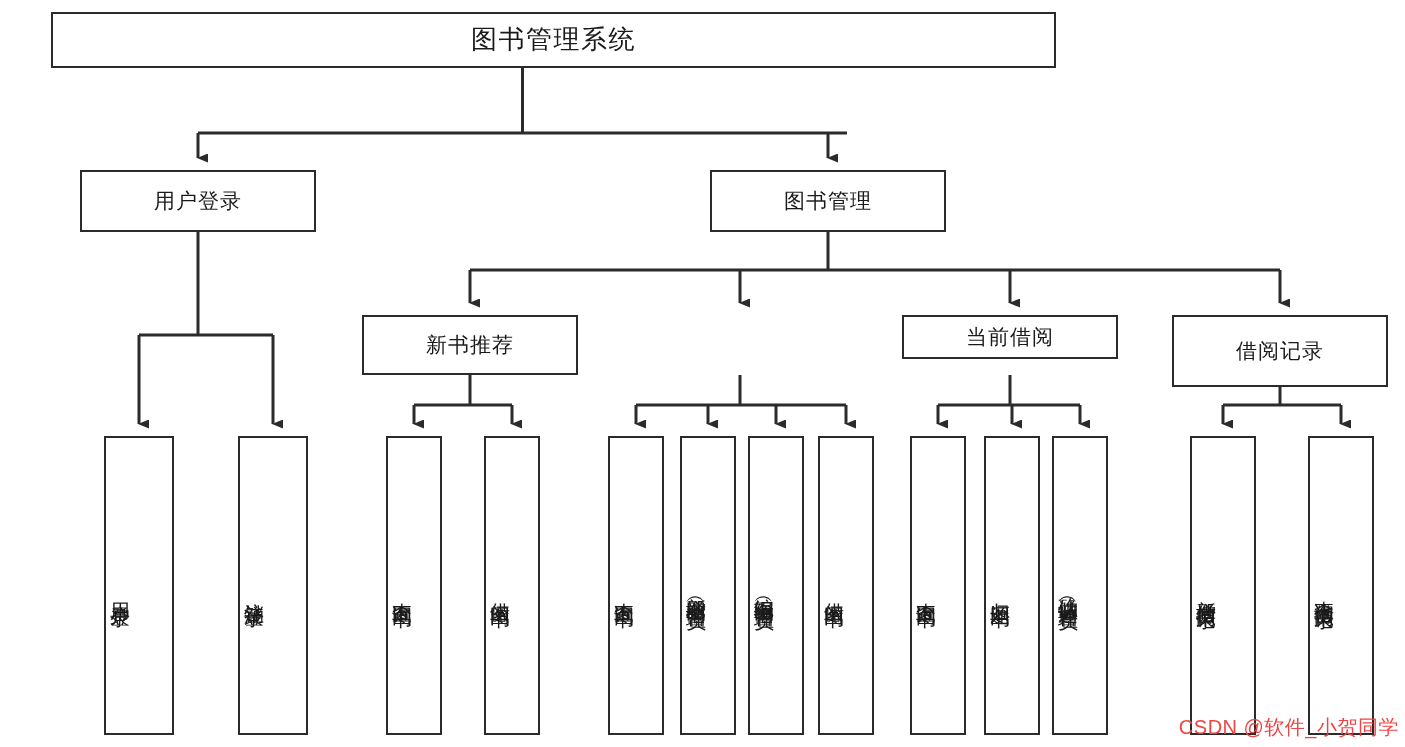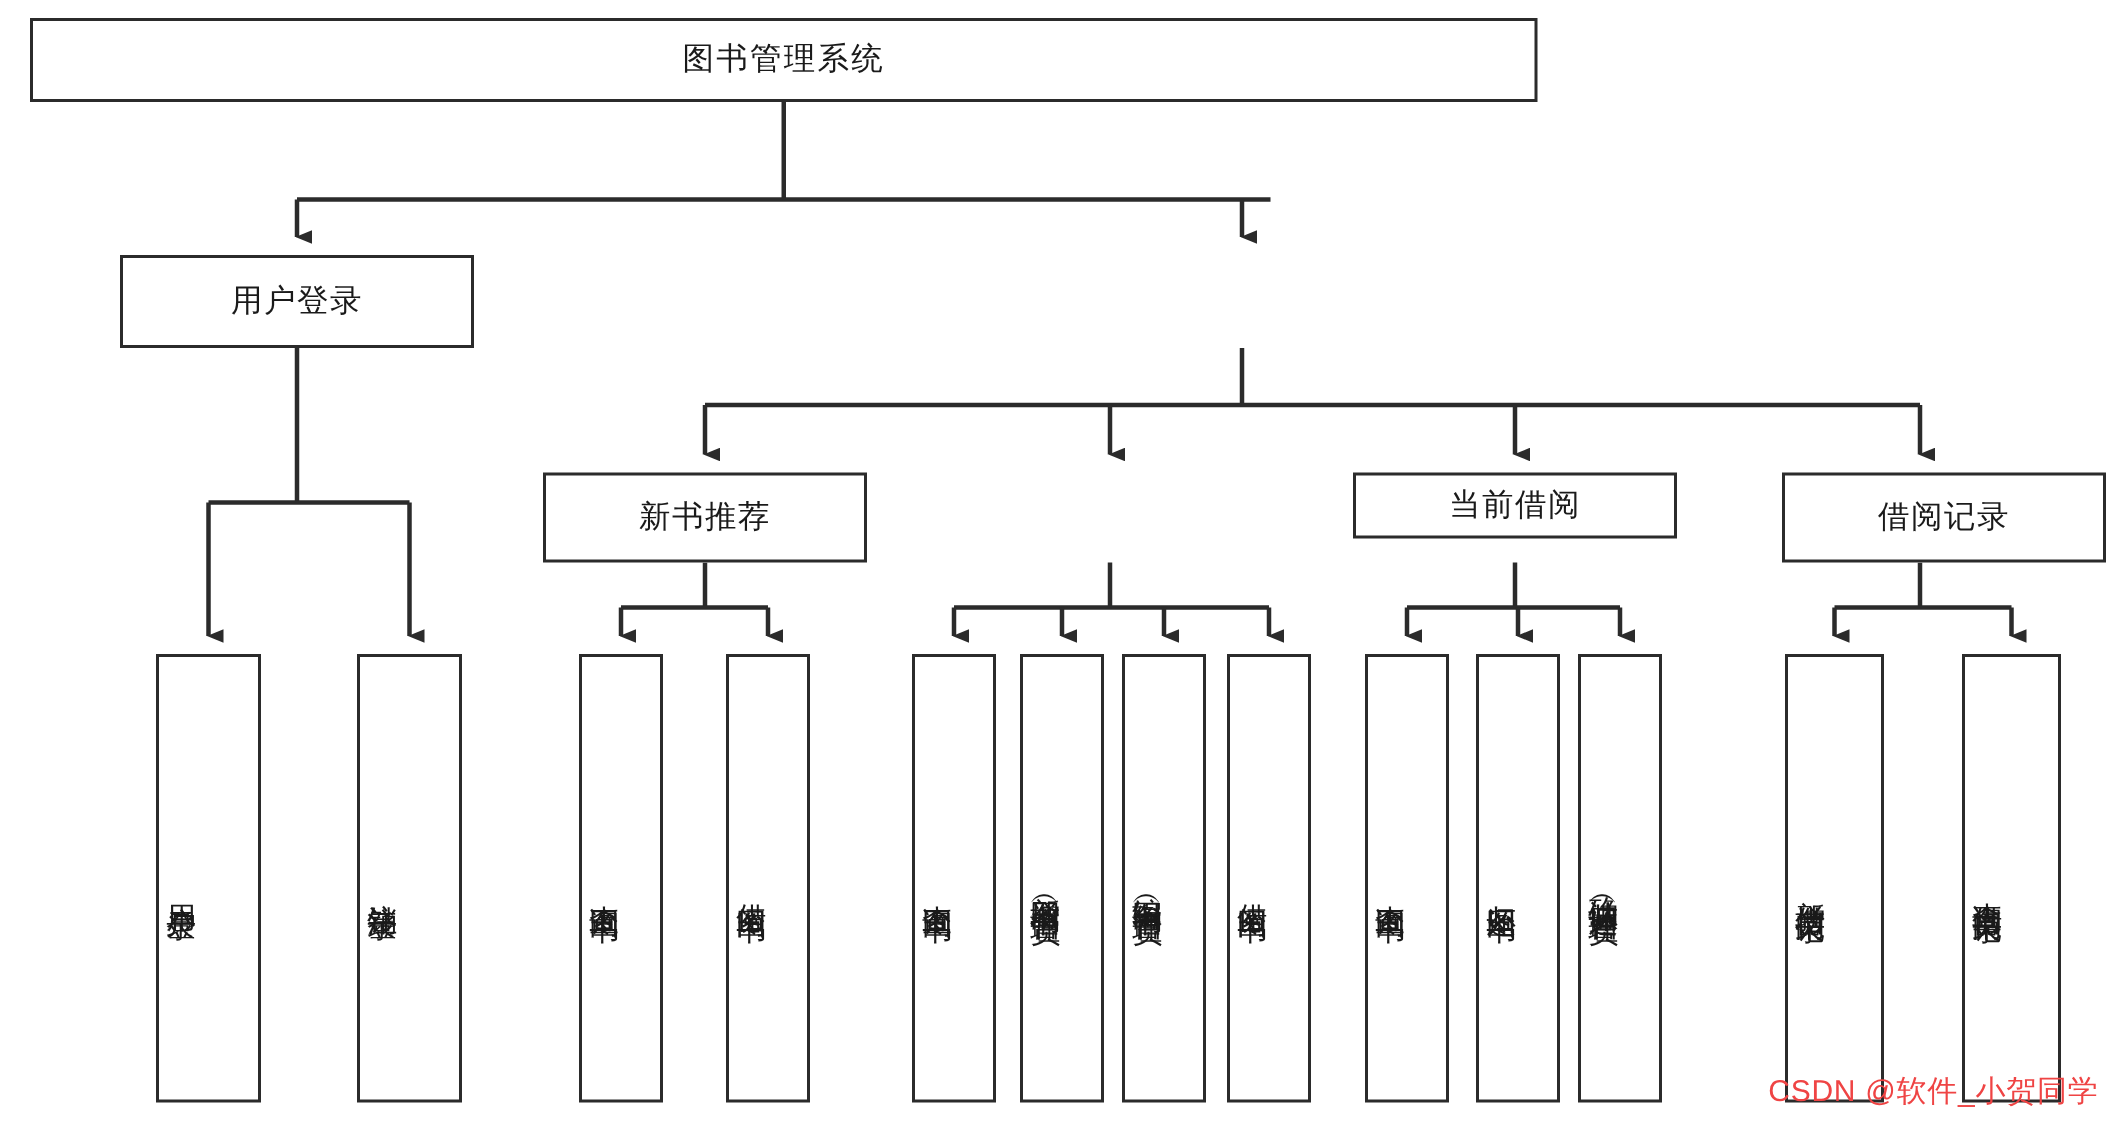--- a/index.html
+++ b/index.html
@@ -37,22 +37,23 @@
     color: #1a1a1a;
     z-index: 2;
   }
   .node.h-node {
     font-size: 21px;
     letter-spacing: 1px;
     line-height: 1.2;
     white-space: nowrap;
   }
   .node.root-node {
-    font-size: 21px;
+    font-size: 26px;
     letter-spacing: 1.5px;
+    margin-left: 31px;
   }
   .node.v-node {
     align-items: center;
     justify-content: flex-start;
     padding-top: 10px;
   }
   .v-text {
     writing-mode: vertical-rl;
     text-orientation: upright;
     font-size: 20px;
@@ -129,28 +130,31 @@
     </g>
   </svg>
 
   <div class="node h-node root-node" style="left:20px; top:12px; width:1005px; height:56px;">
     <span>图书管理系统</span>
   </div>
 
   <div class="node h-node" style="left:80px; top:170px; width:236px; height:62px;">
     <span>用户登录</span>
   </div>
+  <div class="node h-node" style="left:710px; top:170px; width:236px; height:62px;">
+    <span>图书管理</span>
+  </div>
 
   <div class="node h-node" style="left:362px; top:315px; width:216px; height:60px;">
     <span>新书推荐</span>
   </div>
   <div class="node h-node" style="left:902px; top:315px; width:216px; height:44px;">
     <span>当前借阅</span>
   </div>
-  <div class="node h-node" style="left:1172px; top:315px; width:216px; height:60px;margin-left:16px;">
+  <div class="node h-node" style="left:1172px; top:315px; width:216px; height:72px;">
     <span>借阅记录</span>
   </div>
 
   <div class="node v-node" style="left:104px; top:436px; width:70px; height:299px;">
     <span class="v-text">用户登录</span>
   </div>
   <div class="node v-node" style="left:238px; top:436px; width:70px; height:299px;">
     <span class="v-text">注销登录</span>
   </div>
 

